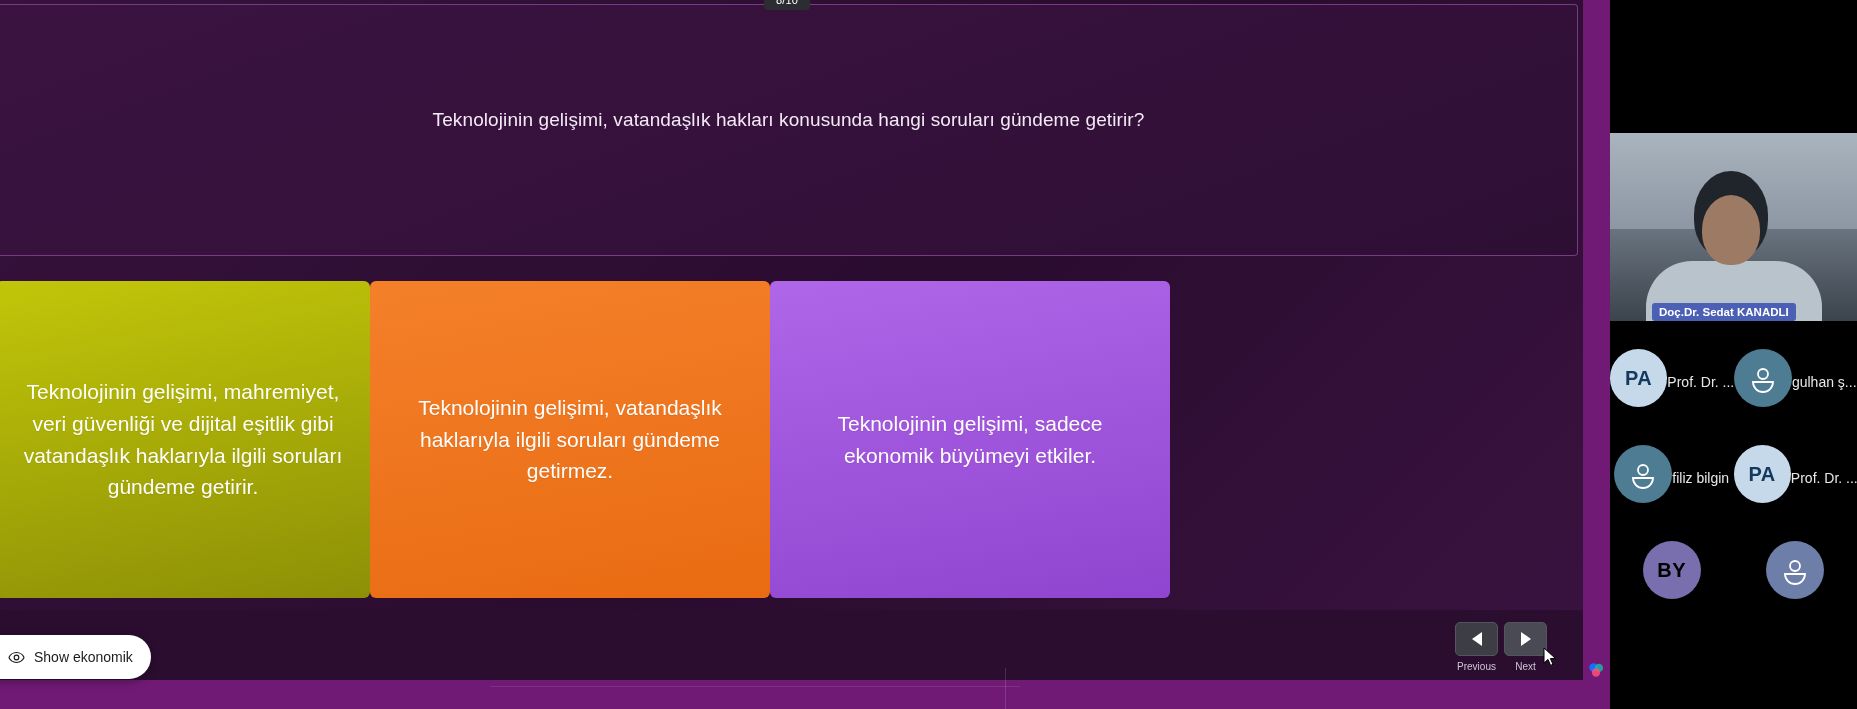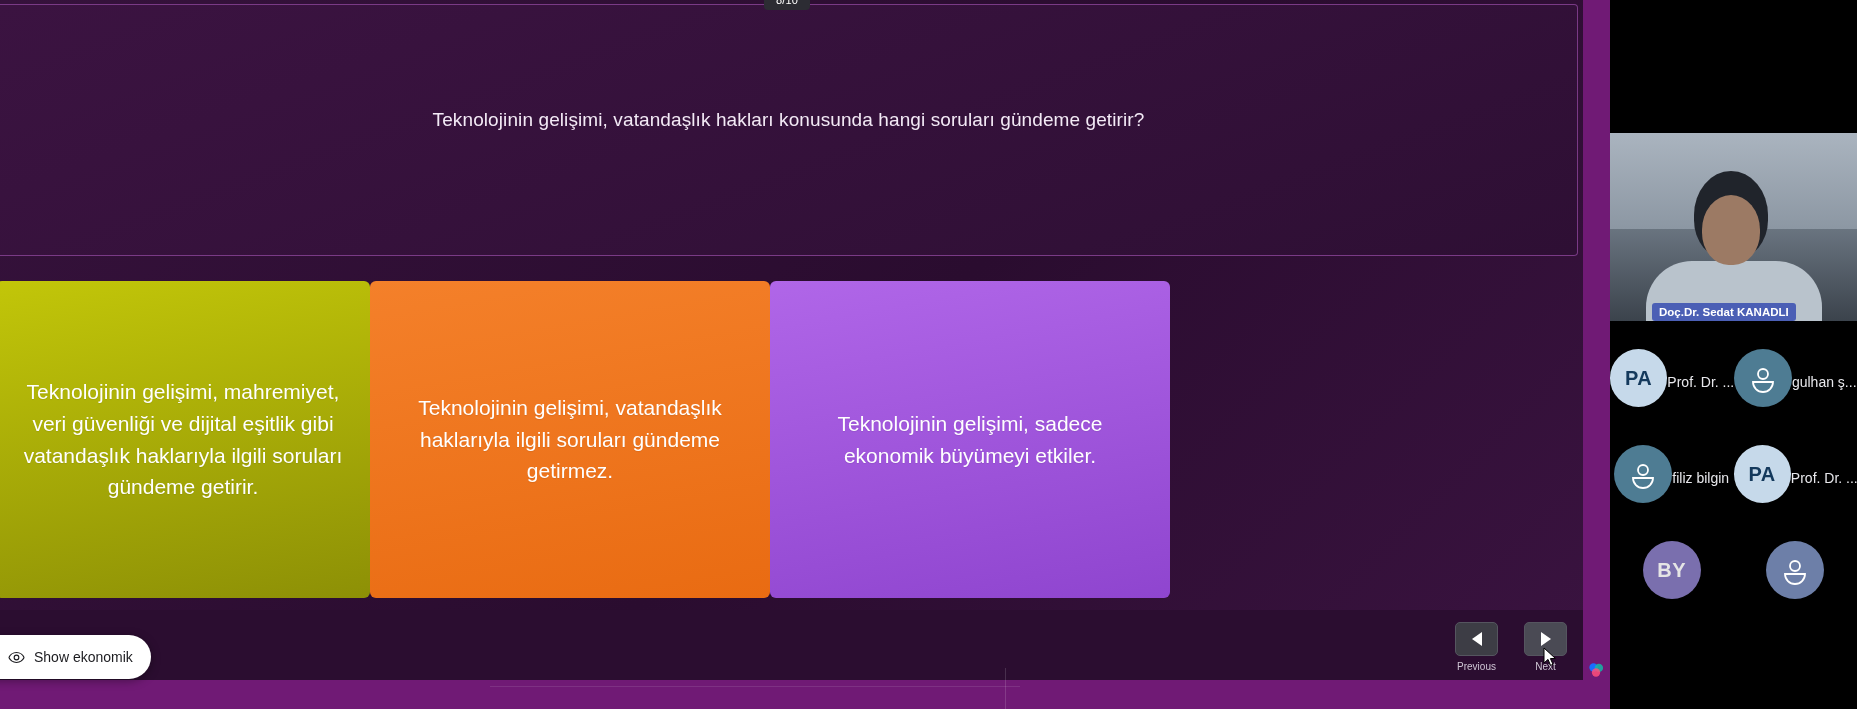--- a/index.html
+++ b/index.html
@@ -100,21 +100,21 @@
     box-shadow:0 2px 10px rgba(0,0,0,.35);
     z-index:6;
   }
   .eye{
     width:17px;height:17px;flex:0 0 auto;display:block;
   }
 
   
   .nav{
     position:absolute;left:1455px;top:622px;width:120px;height:64px;
-    display:flex;gap:26px;z-index:6;
+    display:flex;gap:6px;z-index:6;
   }
   .navbtn-wrap{display:flex;flex-direction:column;align-items:center;}
   .navbtn{
     width:43px;height:34px;border-radius:5px;
     background:#3d3d45;border:1px solid #55555f;
     display:flex;align-items:center;justify-content:center;
     box-sizing:border-box;
   }
   .navbtn.active{background:#4a4a54;}
   .tri-l{width:0;height:0;border-top:7px solid transparent;border-bottom:7px solid transparent;border-right:10px solid #ffffff;}
@@ -176,21 +176,21 @@
   }
   .row{display:flex;}
   .cell{width:123.5px;height:96px;display:flex;flex-direction:row;align-items:center;justify-content:center;}
   .av{
     width:58px;height:58px;border-radius:50%;
     display:flex;align-items:center;justify-content:center;
     font-size:20px;font-weight:700;letter-spacing:.5px;
   }
   .av.initials{background:#c6d9ea;color:#14395c;}
   .av.person{background:#4e7c93;color:#ffffff;}
-  .av.person2{background:#7a6fae;color:#e5e5e5;}
+  .av.person2{background:#7a6fae;color:#000000;}
   .av.initials2{background:#c6d9ea;color:#14395c;}
   .av.plain{background:#6d7fa8;color:#fff;}
   .pname{margin-top:7px;font-size:14px;color:#e8e8ec;max-width:116px;text-align:center;white-space:nowrap;overflow:hidden;}
   .psvg{width:30px;height:30px;}
 </style>
 </head>
 <body>
 
 <div class="app">
 

